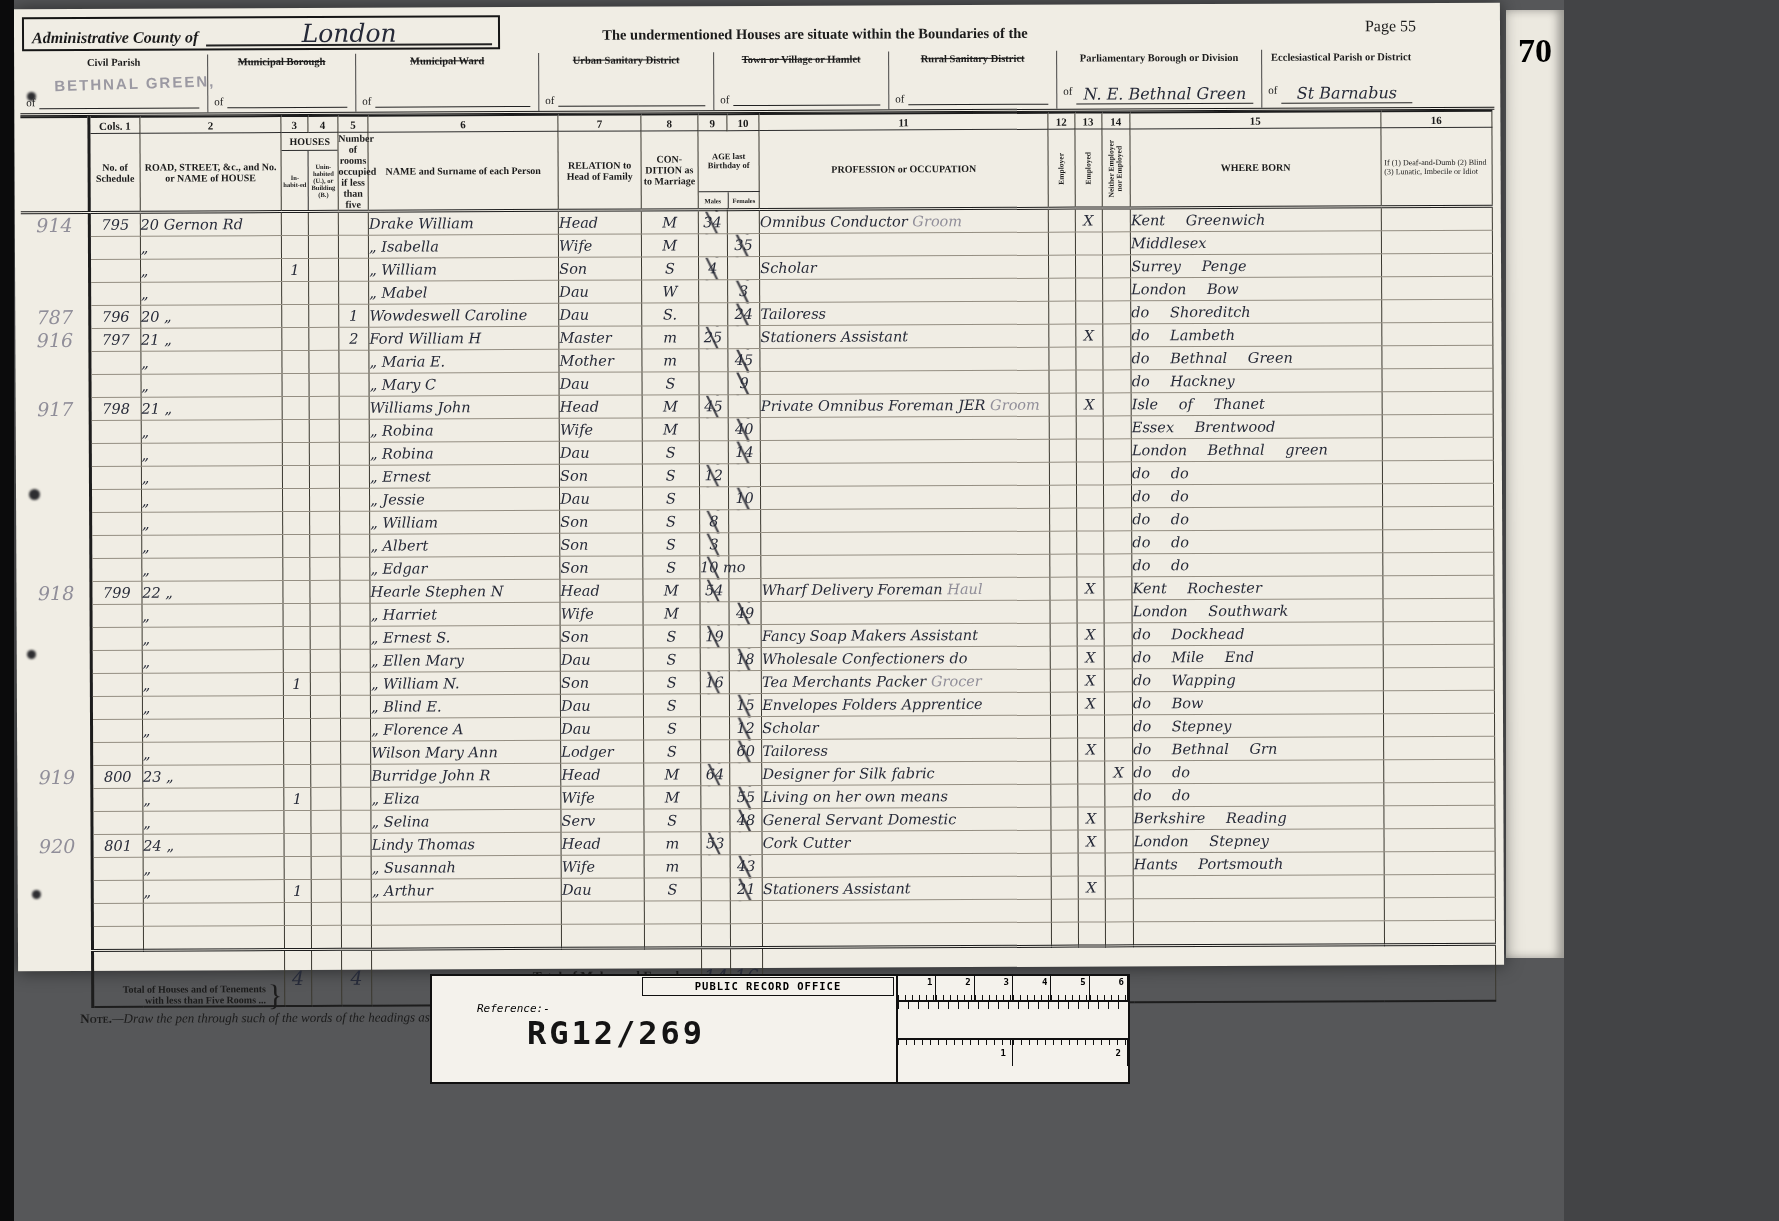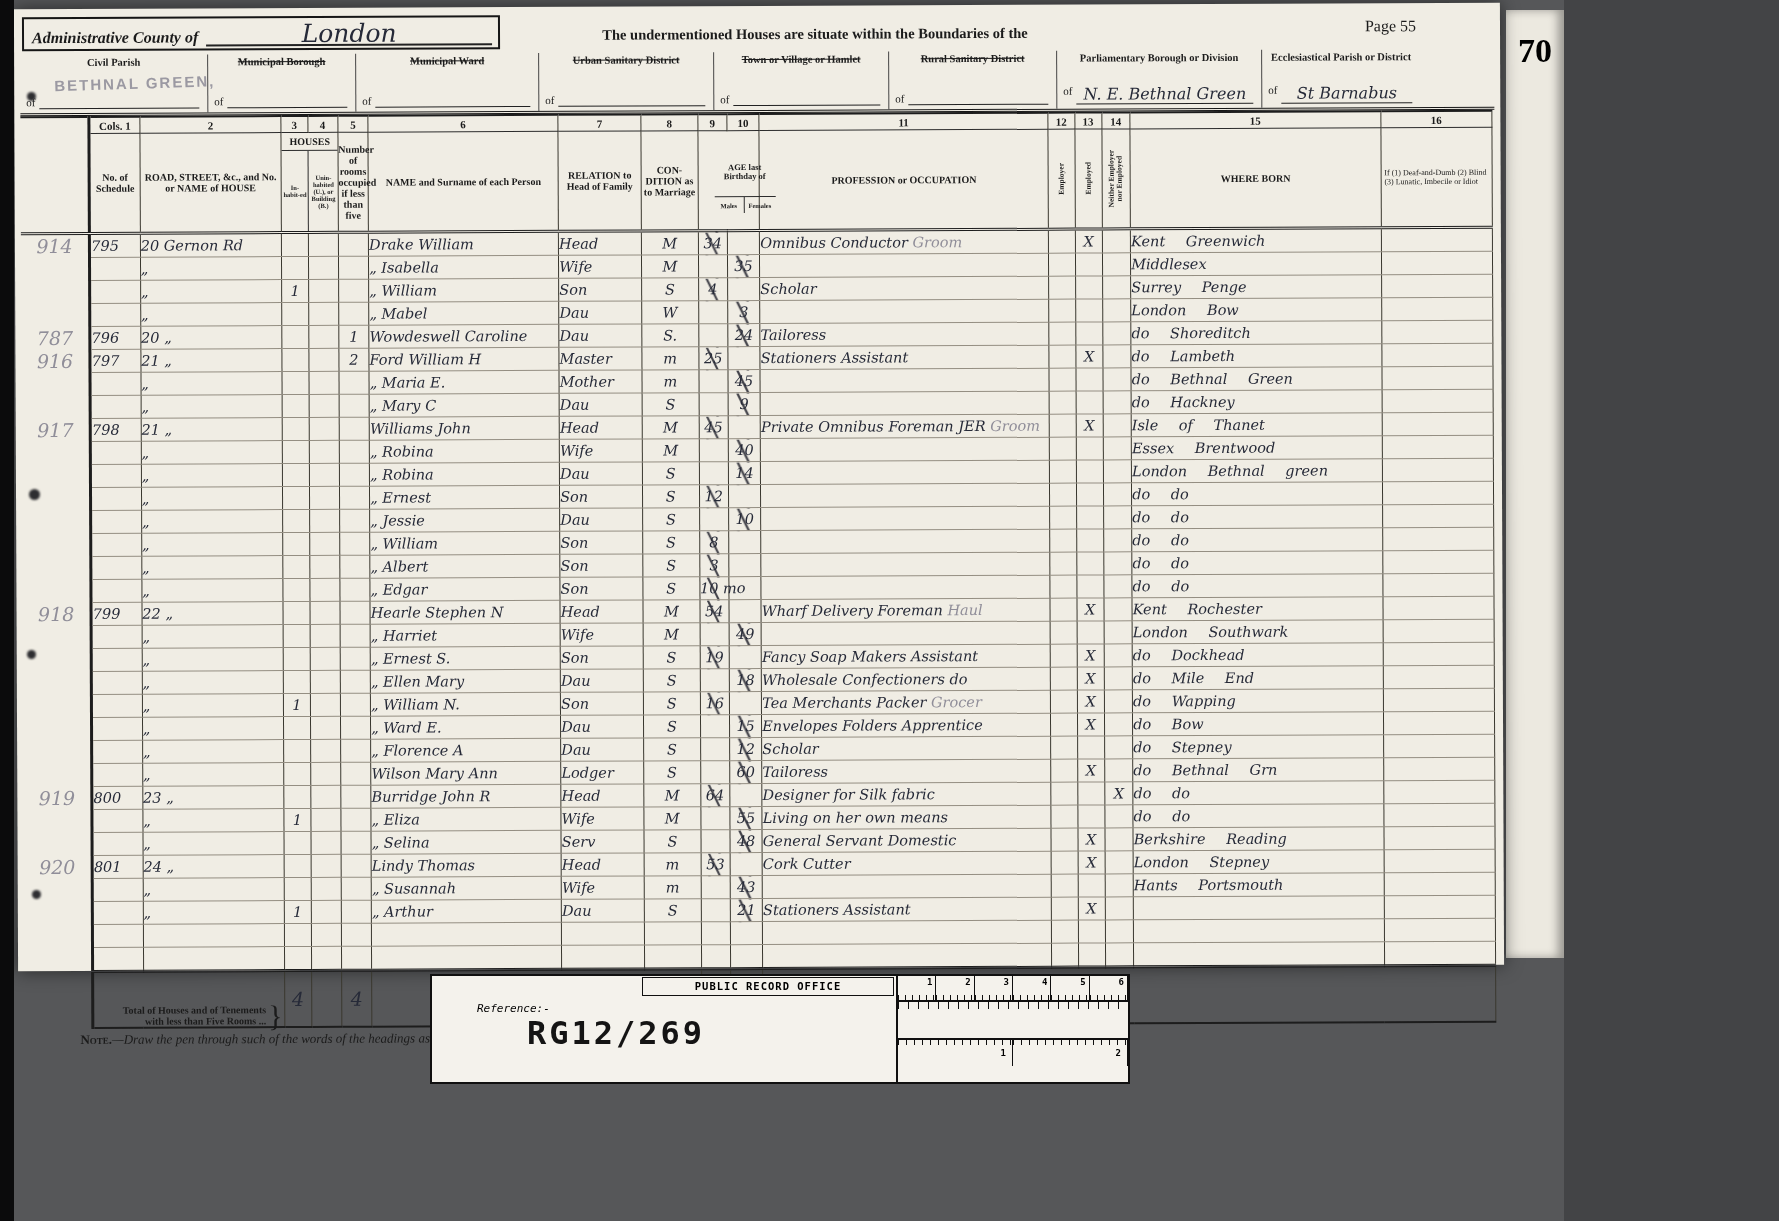--- a/index.html
+++ b/index.html
@@ -54,21 +54,21 @@
   #census tr.labels th{height:66px;font-size:10px;font-weight:bold;vertical-align:middle;border-bottom:3px double #1d1d1d;line-height:11px;}
   .subgrid{display:grid;height:100%;}
   .subgrid .top{border-bottom:1px solid #2c2c2c;grid-column:1/3;display:flex;align-items:center;justify-content:center;font-size:10px;font-weight:bold;}
   .subgrid .sub{font-size:6.5px;line-height:7px;display:flex;align-items:center;justify-content:center;padding:1px;font-weight:bold;}
   .subgrid .sub + .sub{border-left:1px solid #2c2c2c;}
   .vert{writing-mode:vertical-rl;transform:rotate(180deg);font-size:7.5px;line-height:8px;margin:0 auto;height:60px;display:block;font-weight:bold;}
   .tiny{font-size:6.5px;line-height:7px;}
   .infirm-head{font-size:8px;line-height:9px;text-align:left;padding:2px 3px;font-weight:normal;}
   #census tbody td{height:22px;border-bottom:1px solid #948e82;font-size:14.5px;white-space:nowrap;}
   #census tbody td.c-margin{border-bottom:none;font-size:19px;text-align:center;}
-  td.c-sched{text-align:left;} td.c-addr{padding-left:6px;}
+  td.c-sched{text-align:center;} td.c-addr{padding-left:6px;}
   td.c-inh,td.c-uninh,td.c-rooms,td.c-cond,td.c-agem,td.c-agef,td.c-x{text-align:center;}
   td.c-agem,td.c-agef{font-size:13px;white-space:normal;line-height:11px;}
   td.c-name{padding-left:4px;} td.c-name.indent{padding-left:46px;}
   td.c-rel,td.c-occ{padding-left:8px;} td.c-born{padding-left:22px;word-spacing:16px;}
   .slash{background-image:linear-gradient(64deg,transparent 44%,#43434a 46.5%,#43434a 50%,transparent 52.5%);}
   tr.totals-row td{height:46px;border-top:3px double #1d1d1d;border-bottom:2px solid #1d1d1d;}
   .tot-label{display:flex;align-items:center;justify-content:flex-end;font-size:10px;line-height:11px;font-weight:bold;text-align:right;margin-top:32px;}
   .tot-label .brace{font-size:30px;font-weight:normal;margin:0 2px;}
   td.tot-mf{text-align:right;font-size:13.5px;font-weight:bold;padding-right:2px;}
   td.tot-hw{font-size:19px;text-align:center;}
@@ -228,21 +228,21 @@
             <div class="subgrid" style="grid-template-columns:26px 30px;grid-template-rows:18px 1fr;">
               <div class="top">HOUSES</div>
               <div class="sub">In-habit-ed</div>
               <div class="sub">Unin-habited (U.), or Building (B.)</div>
             </div>
           </th>
           <th class="tiny">Number of rooms occupied if less than five</th>
           <th>NAME and Surname of each Person</th>
           <th>RELATION to Head of Family</th>
           <th>CON-DITION as to Marriage</th>
-          <th colspan="2" style="padding:16px;">
+          <th colspan="2" style="padding:0;">
             <div class="subgrid" style="grid-template-columns:29px 32px;grid-template-rows:1fr 16px;">
               <div class="top" style="font-size:8.5px;line-height:9px;padding:1px;">AGE last Birthday of</div>
               <div class="sub">Males</div>
               <div class="sub">Females</div>
             </div>
           </th>
           <th>PROFESSION or OCCUPATION</th>
           <th>
               <span class="vert">Employer</span>
             </th>
@@ -658,21 +658,21 @@
     <td class="hw c-born">do Wapping</td>
     <td class="c-infirm"></td>
   </tr>
           <tr>
     <td class="c-margin pencil"></td>
     <td class="hw c-sched"></td>
     <td class="hw c-addr">„</td>
     <td class="hw c-inh"></td>
     <td class="hw c-uninh"></td>
     <td class="hw c-rooms"></td>
-    <td class="hw c-name indent">„ Ward E.</td>
+    <td class="hw c-name indent">„ Blind E.</td>
     <td class="hw c-rel">Dau</td>
     <td class="hw c-cond">S</td>
     <td class="hw c-agem"></td>
     <td class="hw c-agef slash">15</td>
     <td class="hw c-occ"><span>Envelopes Folders Apprentice</span> <span class="pencil"></span></td>
     <td class="hw c-x"></td>
     <td class="hw c-x">X</td>
     <td class="hw c-x"></td>
     <td class="hw c-born">do Bow</td>
     <td class="c-infirm"></td>

